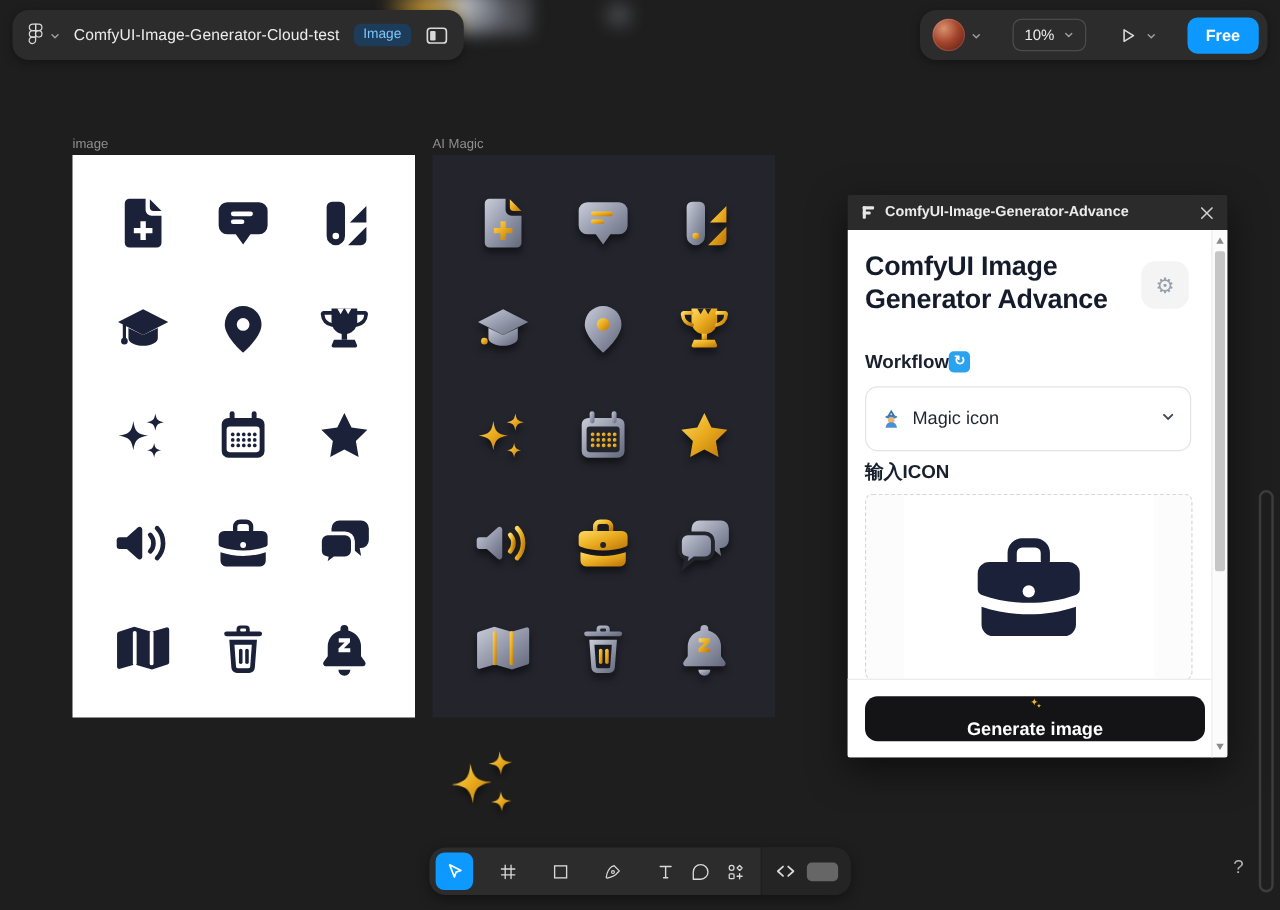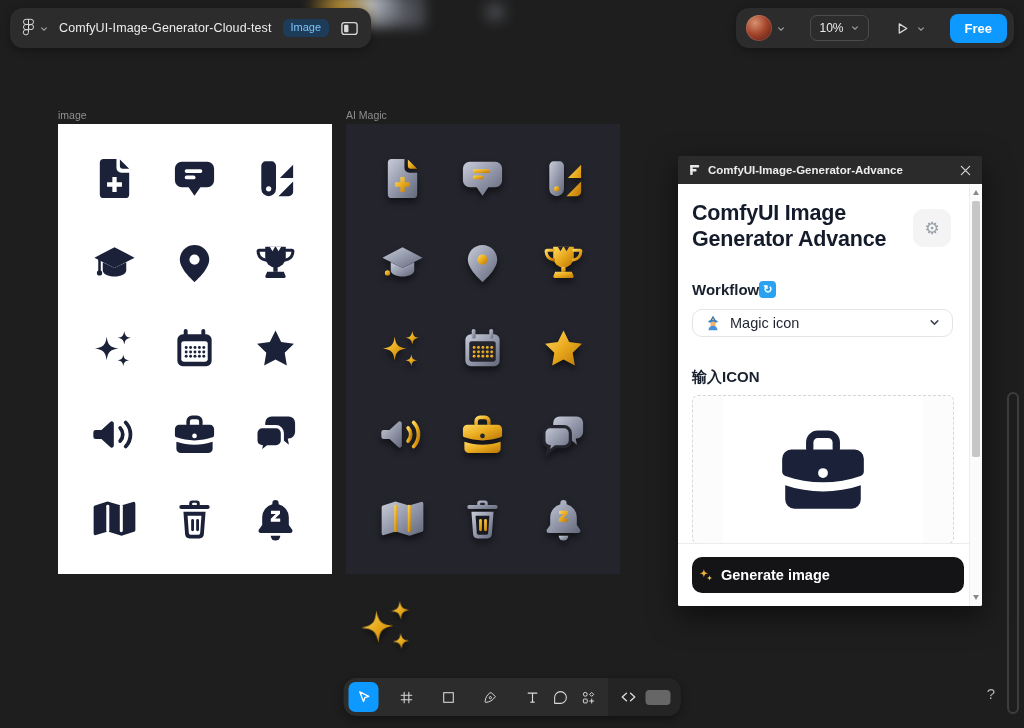--- a/index.html
+++ b/index.html
@@ -79,33 +79,33 @@
   .plg-body{flex:1;background:#fff;position:relative;color:#141b2b;}
   .plg-heading{position:absolute;left:14px;top:16px;width:210px;font-size:21.5px;font-weight:700;
                line-height:1.23;letter-spacing:-.2px;color:#141b2b;}
   .gear-btn{position:absolute;right:31px;top:25px;width:38px;height:38px;background:#f4f4f5;
             border:none;border-radius:11px;display:flex;align-items:center;justify-content:center;
             color:#98a0aa;font-size:17px;}
   .wf-row{position:absolute;left:14px;right:29px;top:97px;display:flex;align-items:center;justify-content:flex-start;}
   .sec-label{font-size:15px;font-weight:700;color:#18202e;}
   .refresh-btn{width:17px;height:17px;background:#29a3f1;border:none;border-radius:4px;
                color:#fff;font-size:11px;font-weight:700;display:flex;align-items:center;justify-content:center;line-height:1;}
-  .dropdown{position:absolute;left:14px;right:29px;top:125px;height:28px;border:1px solid #e4e4e7;
+  .dropdown{position:absolute;left:14px;right:29px;top:125px;height:52px;border:1px solid #e4e4e7;
             border-radius:10px;display:flex;align-items:center;gap:9px;padding:0 12px;box-sizing:border-box;
             font-size:14.5px;color:#1f2430;background:#fff;}
   .dd-text{flex:1;}
   .input-label{position:absolute;left:14px;top:184px;}
   .dashed-box{position:absolute;left:14px;right:28px;top:211px;height:147px;border:1.5px dashed #d6d6dc;
               border-radius:6px;background:#fcfcfd;display:flex;align-items:center;justify-content:center;overflow:hidden;}
   .preview-box{background:#fff;width:200px;height:100%;display:flex;align-items:center;justify-content:center;}
   .preview-box svg{width:98px;height:98px;}
   .plg-footer{position:absolute;left:0;right:12px;bottom:0;height:62px;background:#fff;border-top:1px solid #ececec;}
   .gen-btn{position:absolute;left:14px;right:18px;bottom:13px;height:36px;background:#141416;border:none;
            border-radius:10px;color:#fff;font-size:14.5px;font-weight:600;font-family:inherit;
-           display:flex;align-items:center;justify-content:flex-start;gap:8px;}
+           display:flex;align-items:center;justify-content:space-between;gap:8px;flex-direction:column;}
   
   .pscroll{position:absolute;right:0;top:0;bottom:0;width:12px;background:#fbfbfb;border-left:1px solid #ededed;}
   .pthumb{position:absolute;left:2px;top:17px;width:8px;height:256px;background:#c6c6c6;border-radius:2px;}
   .tri-up,.tri-dn{position:absolute;left:2.5px;width:0;height:0;border-left:3.5px solid transparent;border-right:3.5px solid transparent;}
   .tri-up{top:6px;border-bottom:5px solid #8a8a8a;}
   .tri-dn{bottom:6px;border-top:5px solid #8a8a8a;}
 
   
   .btoolbar{position:absolute;left:50%;transform:translateX(-50%);bottom:12px;height:38px;z-index:6;
             background:#2c2c2c;border-radius:13px;display:flex;align-items:center;padding:0 0 0 5px;

